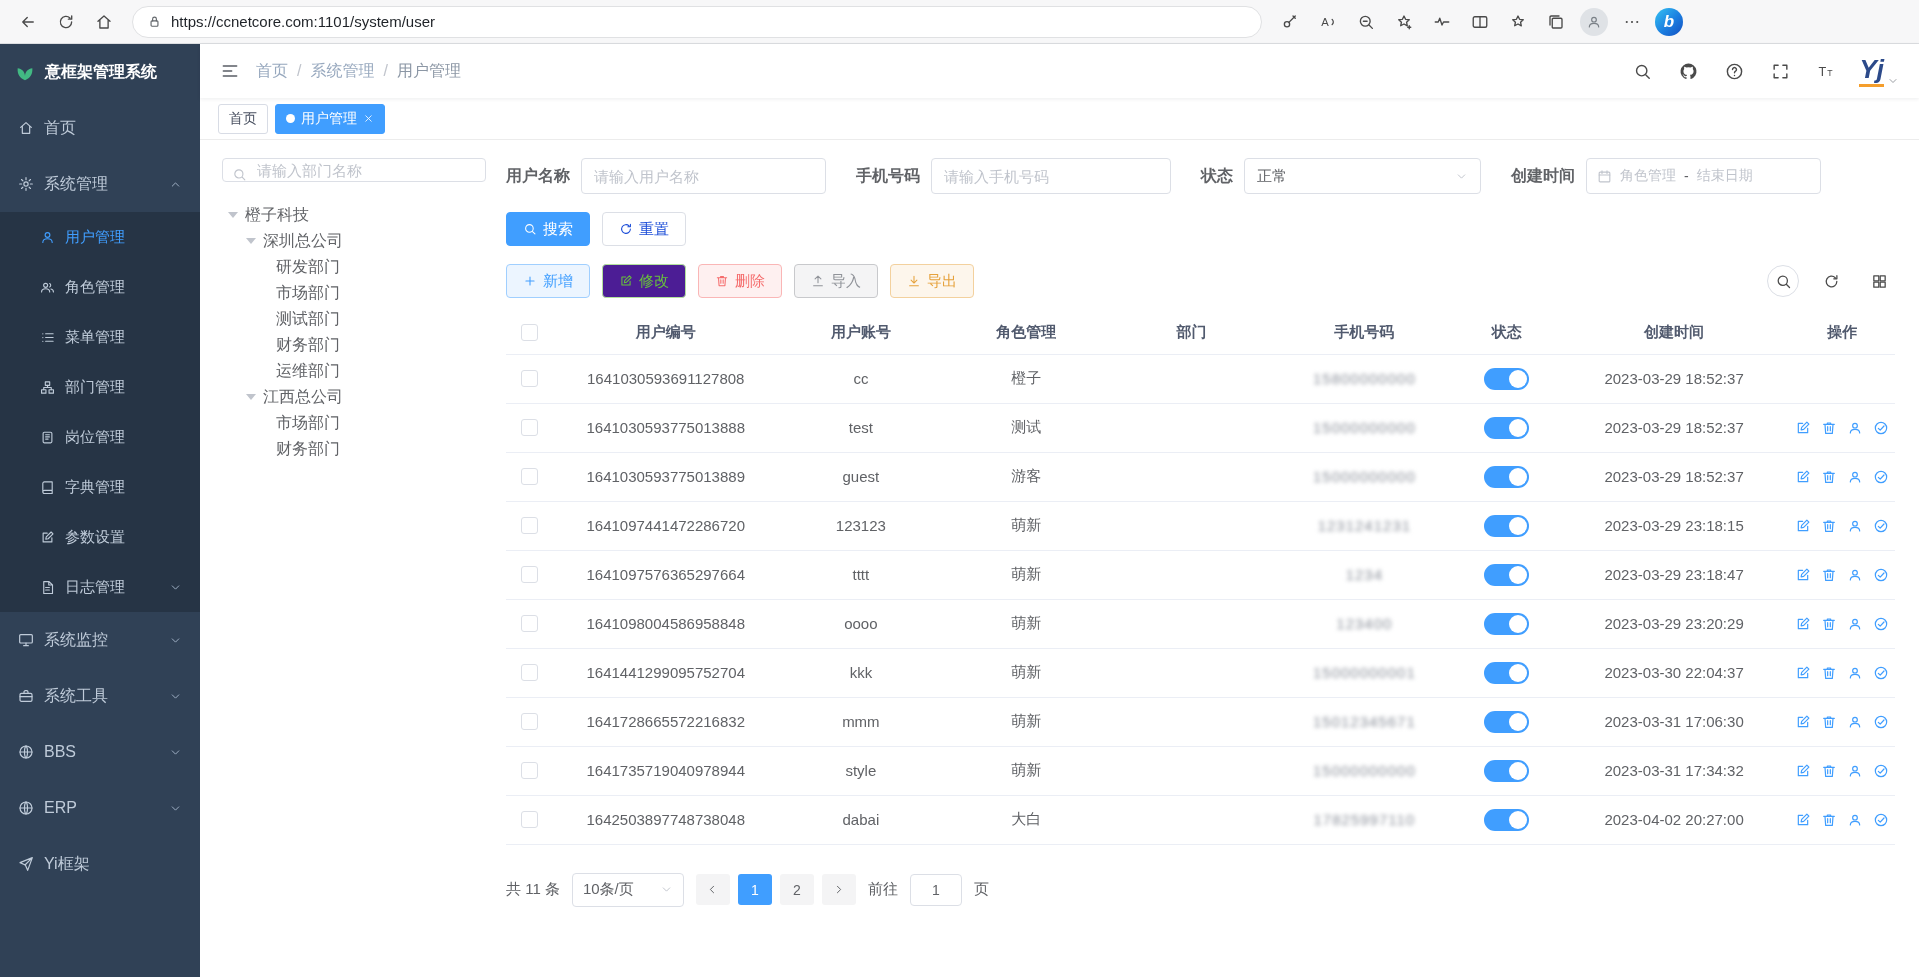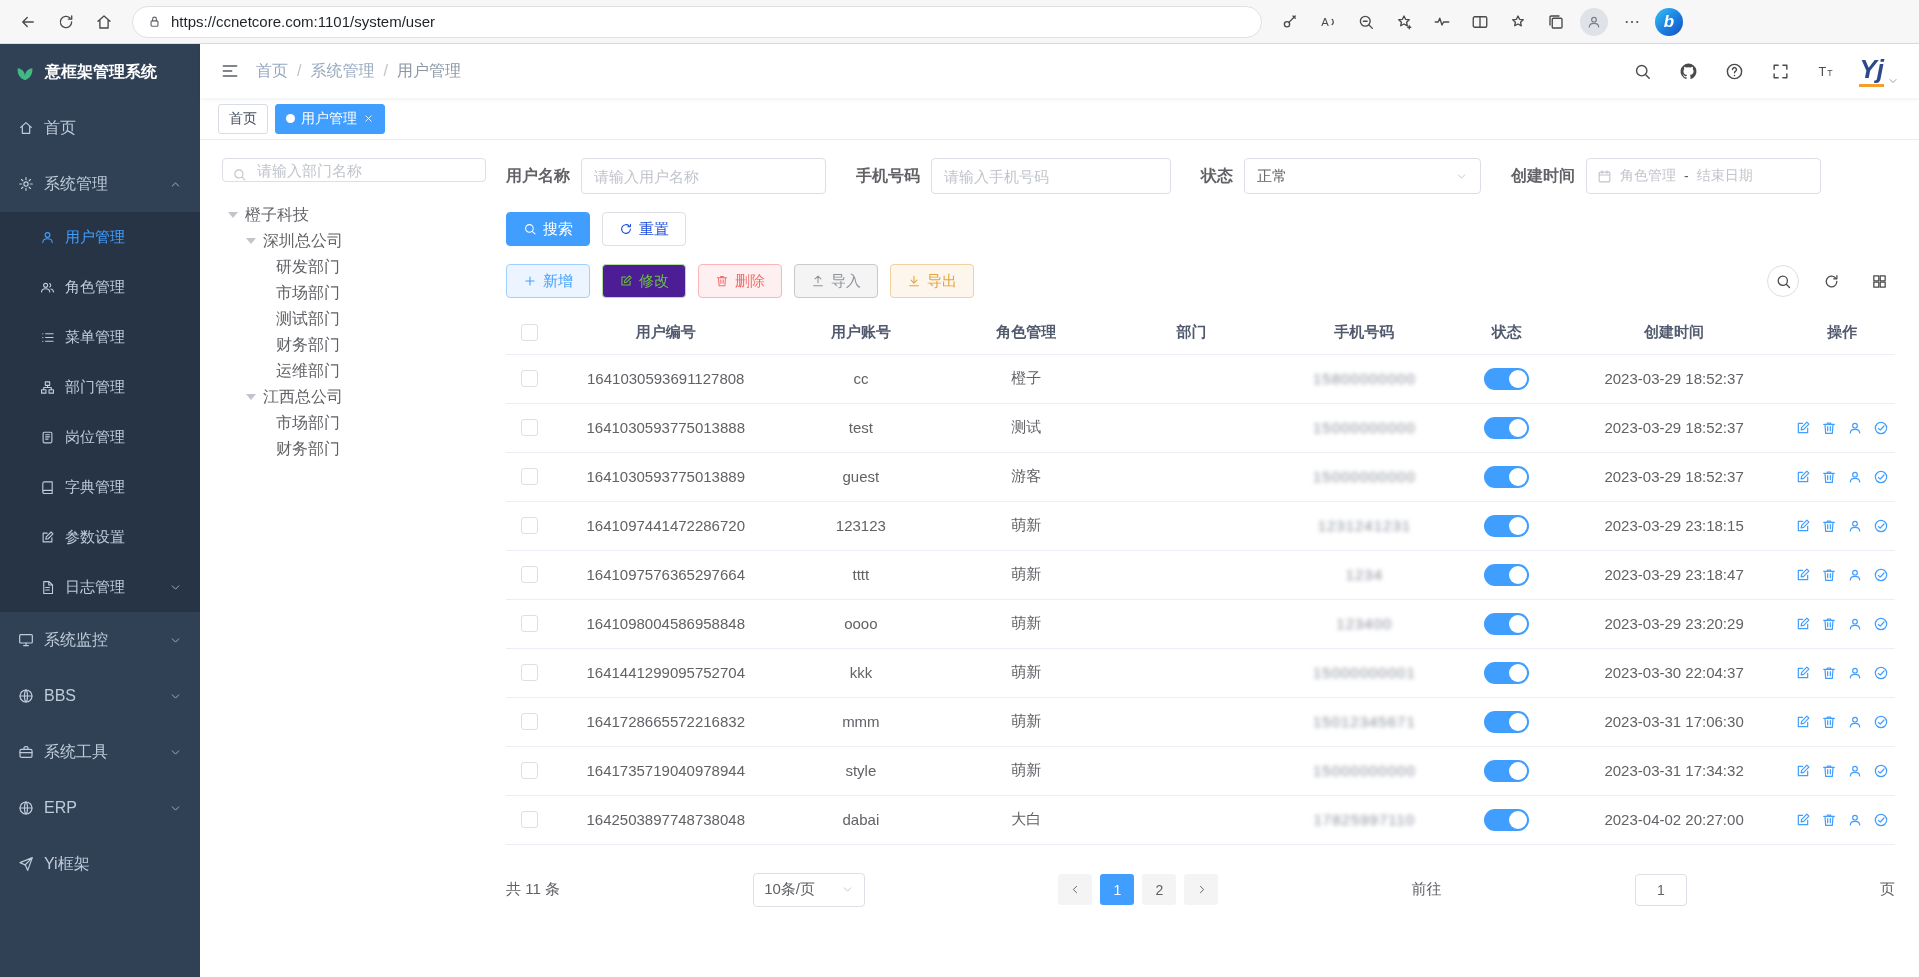--- a/index.html
+++ b/index.html
@@ -128,21 +128,21 @@
   .cbx { width:17px; height:17px; border:1px solid #dcdfe6; border-radius:3px;
     background:#fff; margin:0 auto; cursor:pointer; }
   .phone-blur { filter:blur(2.2px); color:#8a8f99; letter-spacing:1px; user-select:none; }
   .switch { width:45px; height:22px; border-radius:11px; background:#409eff; position:relative;
     display:inline-block; vertical-align:middle; cursor:pointer; }
   .switch::after { content:""; position:absolute; top:2px; right:2px; width:18px; height:18px;
     border-radius:50%; background:#fff; }
   .ops { display:flex; align-items:center; justify-content:center; gap:10px; color:#409eff; }
   .op-ic { cursor:pointer; display:inline-flex; }
 
-  .pagination { margin-top:28px; display:flex; align-items:center; justify-content:space-between;
+  .pagination { margin-top:28px; display:flex; align-items:center; justify-content:flex-start;
     gap:12px; font-size:15px; color:#606266; flex:none; }
   .psize { width:112px; height:34px; border:1px solid #dcdfe6; border-radius:4px;
     display:flex; align-items:center; justify-content:space-between; padding:0 10px;
     cursor:pointer; background:#fff; }
   .psize .chev { color:#c0c4cc; }
   .pages { display:flex; align-items:center; gap:8px; }
   .page-btn { min-width:34px; height:31px; padding:0 4px; background:#f4f4f5; border-radius:3px;
     display:flex; align-items:center; justify-content:center; color:#606266; cursor:pointer;
     font-size:14px; }
   .page-btn.active { background:#409eff; color:#fff; }
@@ -376,39 +376,39 @@
             <span>系统监控</span>
             <span class="chev icon">
               <svg width="13" height="13" viewBox="0 0 24 24" fill="none" stroke="currentColor" stroke-width="1.8" stroke-linecap="round" stroke-linejoin="round">
                 <path d="m6 9 6 6 6-6"></path>
               </svg>
             </span>
           </div>
           <div class="menu-item">
             <span class="icon">
               <svg width="16" height="16" viewBox="0 0 24 24" fill="none" stroke="currentColor" stroke-width="1.8" stroke-linecap="round" stroke-linejoin="round">
-                <circle cx="12" cy="12" r="9"></circle>
-                <path d="M3 12h18M12 3c3 2.5 3 15.5 0 18M12 3c-3 2.5-3 15.5 0 18"></path>
-              </svg>
-            </span>
-            <span>BBS</span>
+                <rect x="3" y="8" width="18" height="12" rx="2"></rect>
+                <path d="M9 8V6a2 2 0 0 1 2-2h2a2 2 0 0 1 2 2v2M3 13h18"></path>
+              </svg>
+            </span>
+            <span>系统工具</span>
             <span class="chev icon">
               <svg width="13" height="13" viewBox="0 0 24 24" fill="none" stroke="currentColor" stroke-width="1.8" stroke-linecap="round" stroke-linejoin="round">
                 <path d="m6 9 6 6 6-6"></path>
               </svg>
             </span>
           </div>
           <div class="menu-item">
             <span class="icon">
               <svg width="16" height="16" viewBox="0 0 24 24" fill="none" stroke="currentColor" stroke-width="1.8" stroke-linecap="round" stroke-linejoin="round">
-                <rect x="3" y="8" width="18" height="12" rx="2"></rect>
-                <path d="M9 8V6a2 2 0 0 1 2-2h2a2 2 0 0 1 2 2v2M3 13h18"></path>
-              </svg>
-            </span>
-            <span>系统工具</span>
+                <circle cx="12" cy="12" r="9"></circle>
+                <path d="M3 12h18M12 3c3 2.5 3 15.5 0 18M12 3c-3 2.5-3 15.5 0 18"></path>
+              </svg>
+            </span>
+            <span>BBS</span>
             <span class="chev icon">
               <svg width="13" height="13" viewBox="0 0 24 24" fill="none" stroke="currentColor" stroke-width="1.8" stroke-linecap="round" stroke-linejoin="round">
                 <path d="m6 9 6 6 6-6"></path>
               </svg>
             </span>
           </div>
           <div class="menu-item">
             <span class="icon">
               <svg width="16" height="16" viewBox="0 0 24 24" fill="none" stroke="currentColor" stroke-width="1.8" stroke-linecap="round" stroke-linejoin="round">
                 <circle cx="12" cy="12" r="9"></circle>

